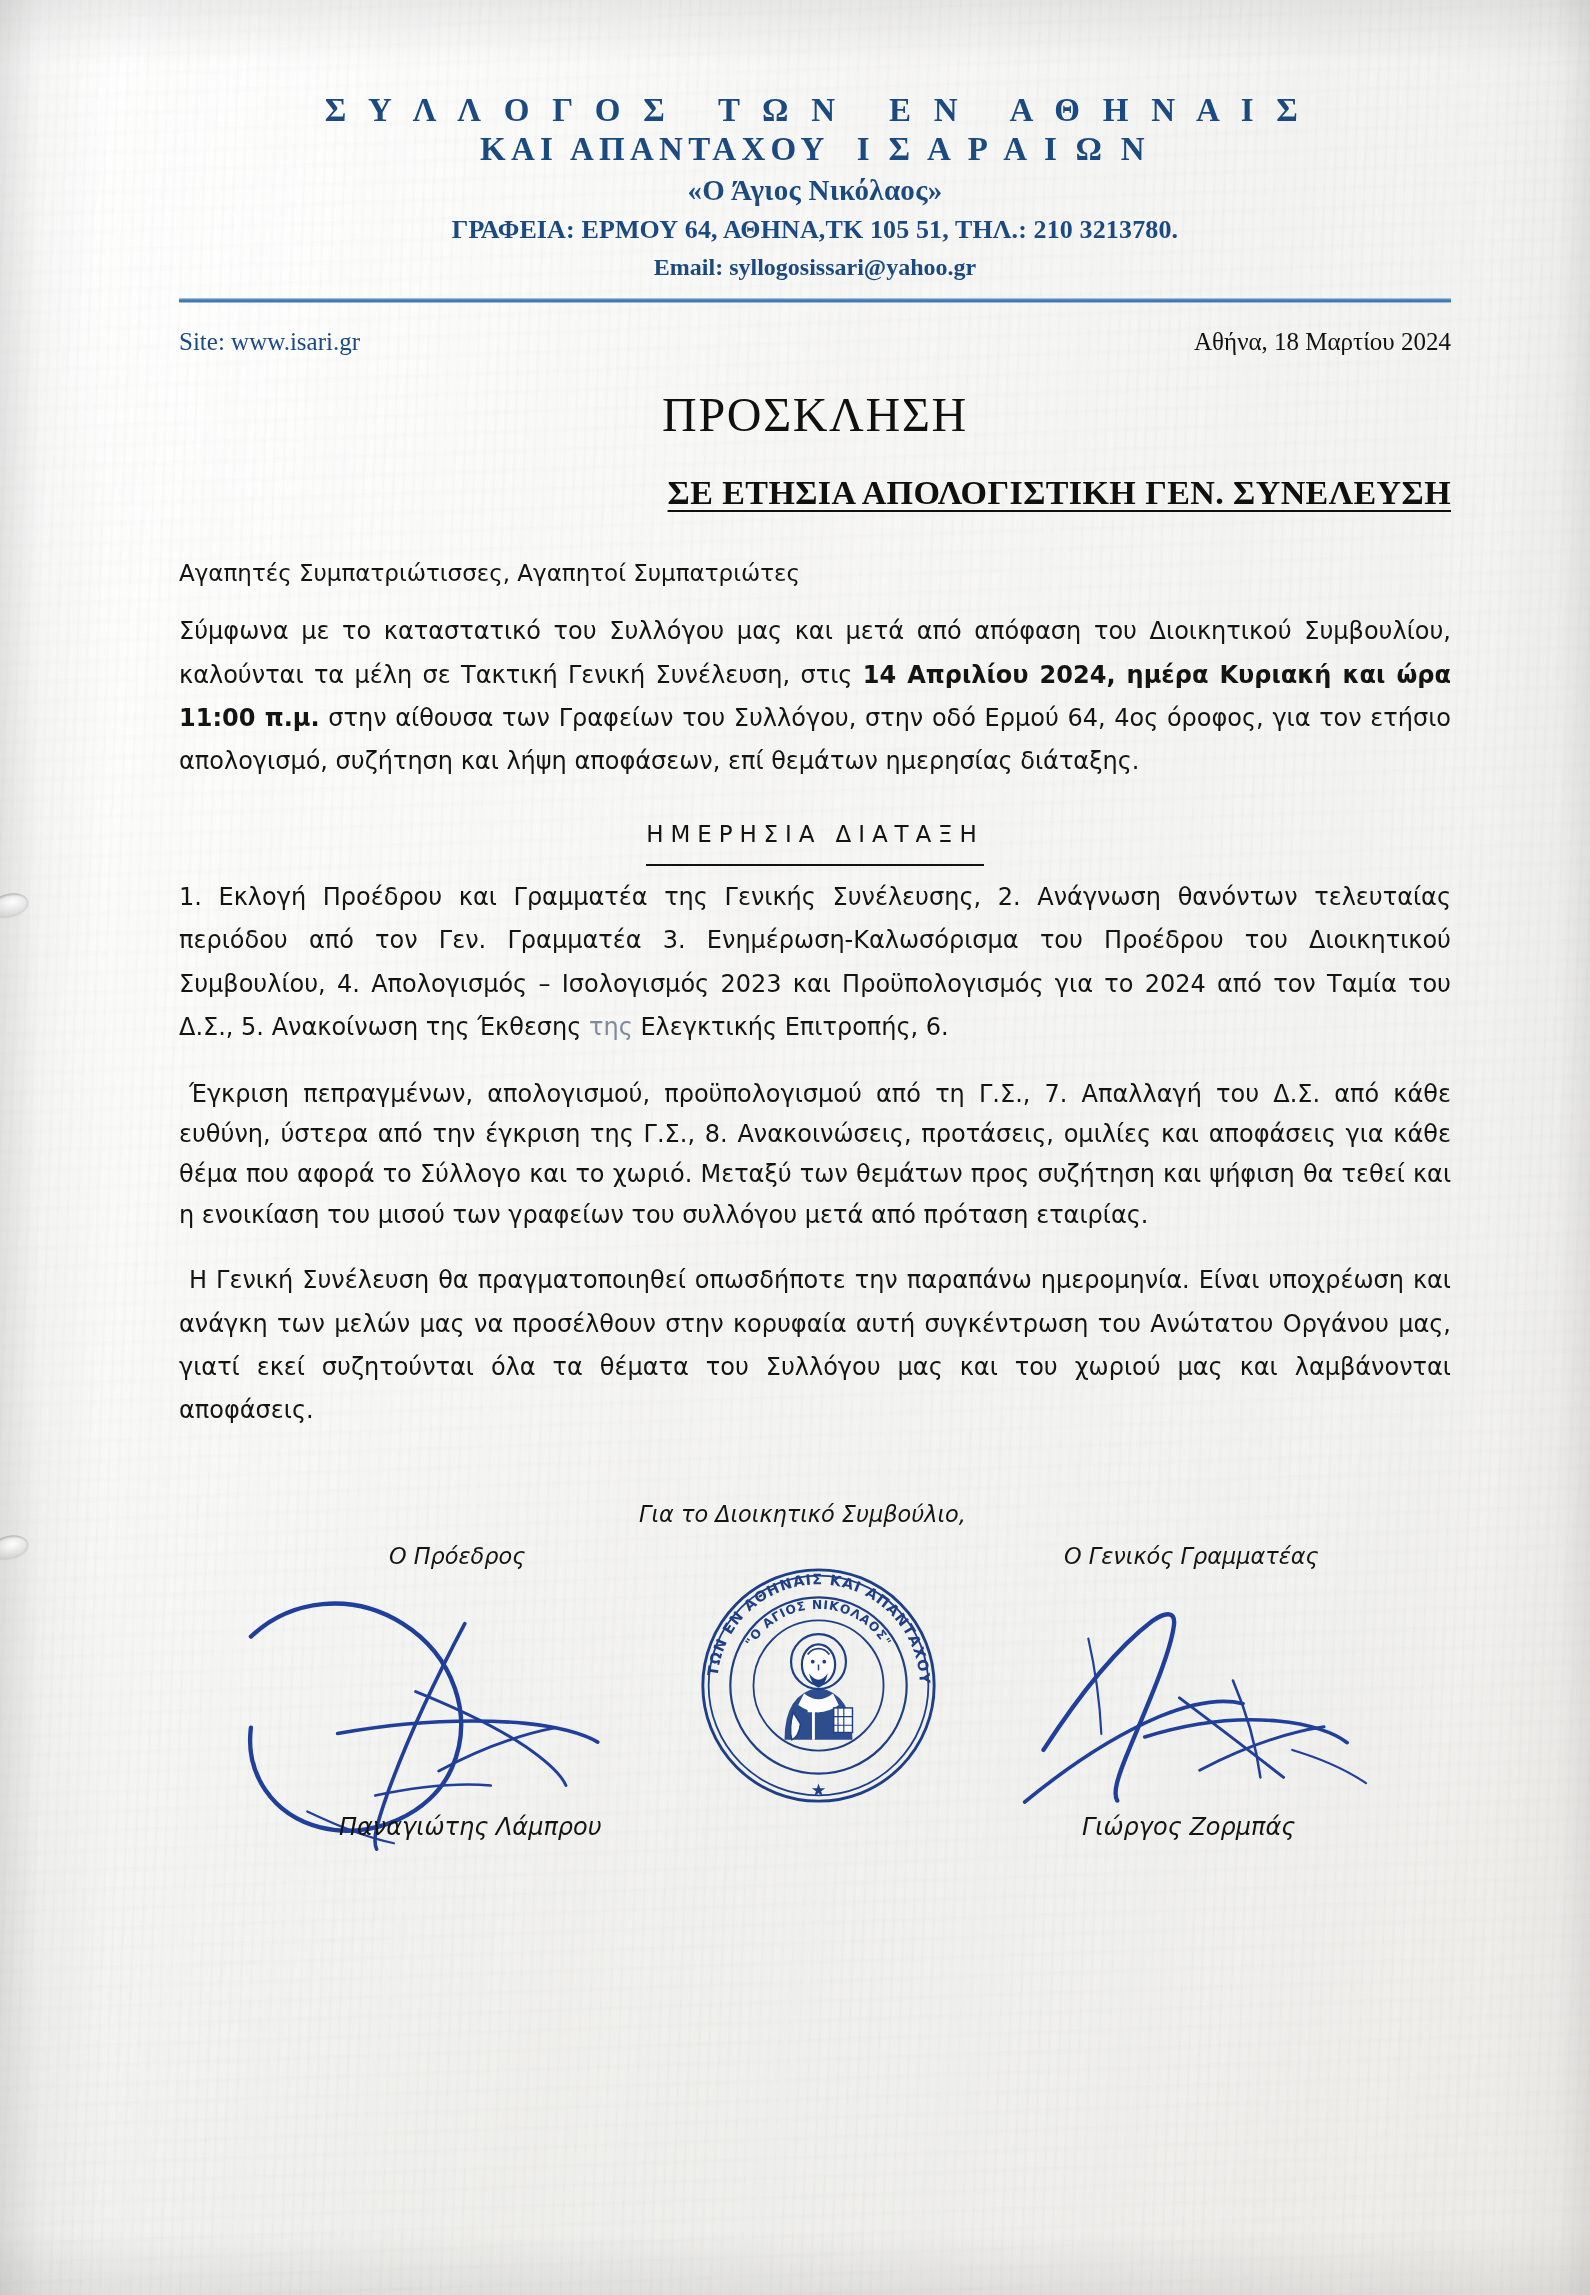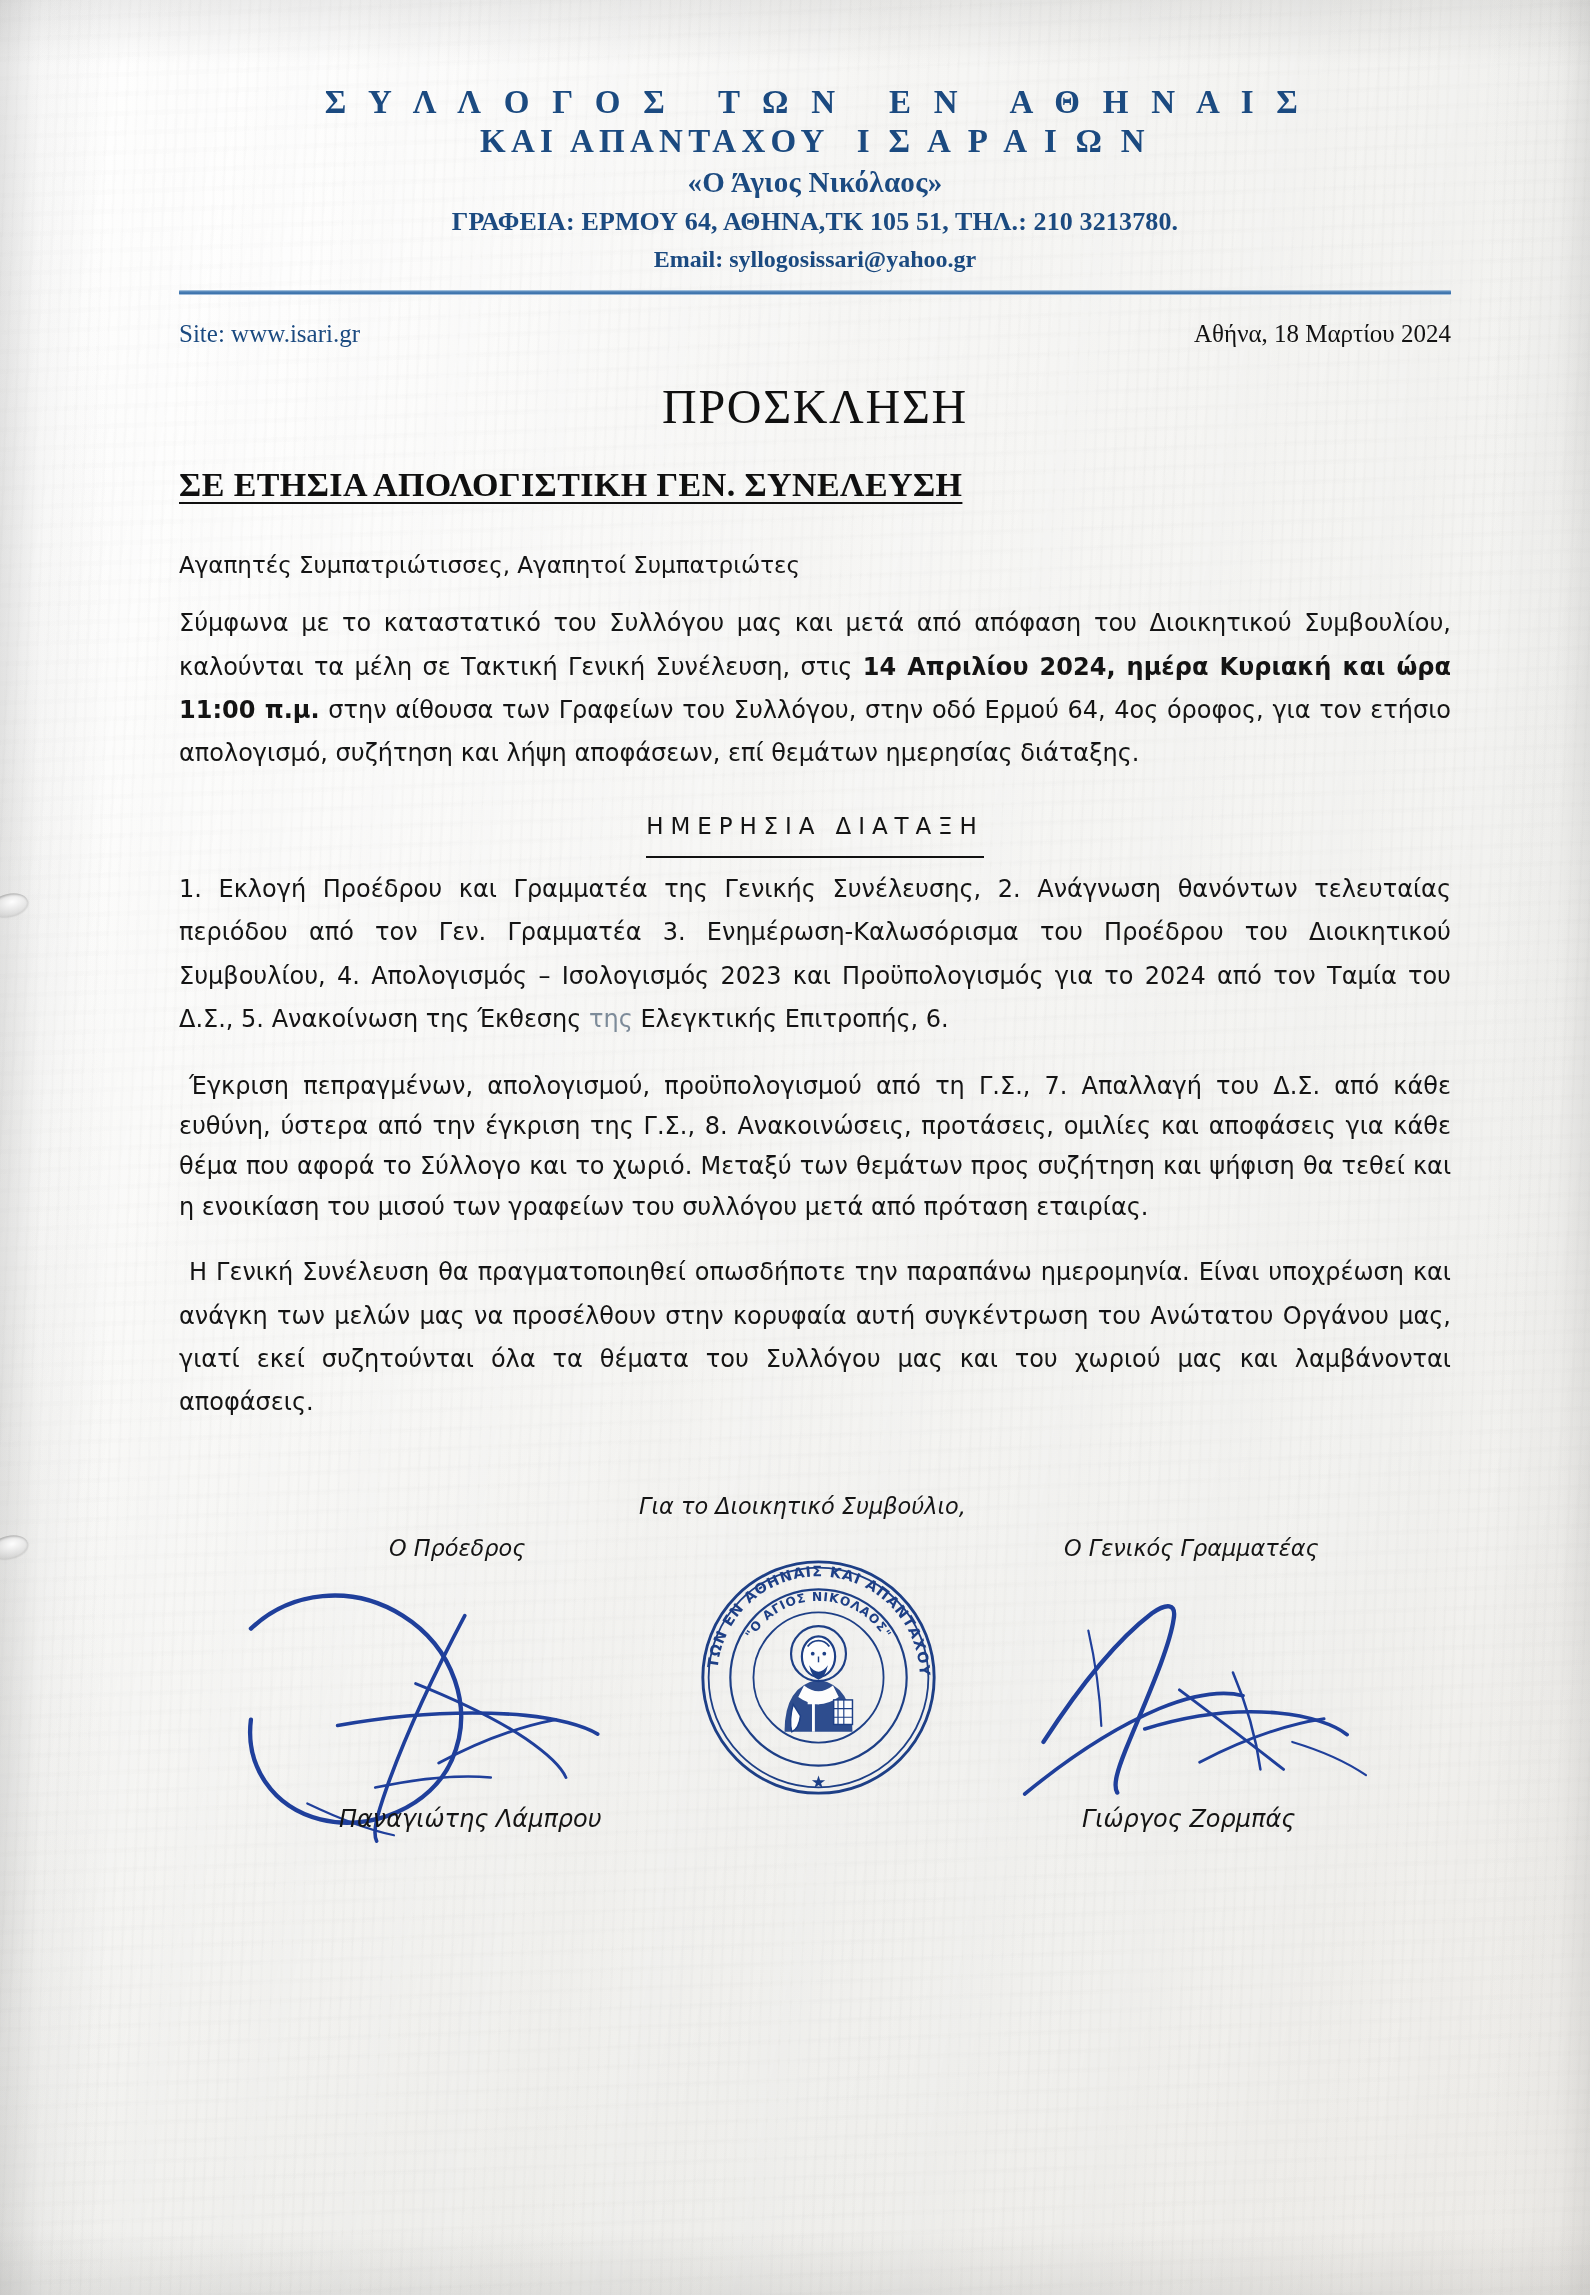--- a/index.html
+++ b/index.html
@@ -53,21 +53,21 @@
   #punch-bottom { top: 1536px; }
 
   .content {
     position: absolute;
     left: 179px;
     top: 0;
     width: 1272px;
   }
 
   
-  .letterhead { text-align: center; padding-top: 41px; color: #1b4a80; margin-top: 42px; }
+  .letterhead { text-align: center; padding-top: 91px; color: #1b4a80; }
   .lh-line {
     font-weight: bold;
     letter-spacing: 0.22em;
     font-size: 33px;
     line-height: 1.18;
     white-space: pre;
   }
   .lh-line2 { letter-spacing: 0.16em; }
   .lh-sub {
     font-weight: bold;
@@ -107,21 +107,21 @@
   
   .doc-title {
     text-align: center;
     font-weight: normal;
     font-size: 48px;
     letter-spacing: 0.035em;
     margin-top: 31px;
     color: #101010;
   }
   .doc-subtitle {
-    text-align: left;
+    text-align: right;
     font-weight: bold;
     font-size: 34px;
     letter-spacing: 0.012em;
     margin-top: 32px;
     color: #101010;
     text-decoration: underline;
     text-underline-offset: 5.8px;
     text-decoration-thickness: 2.2px;
   }
 

